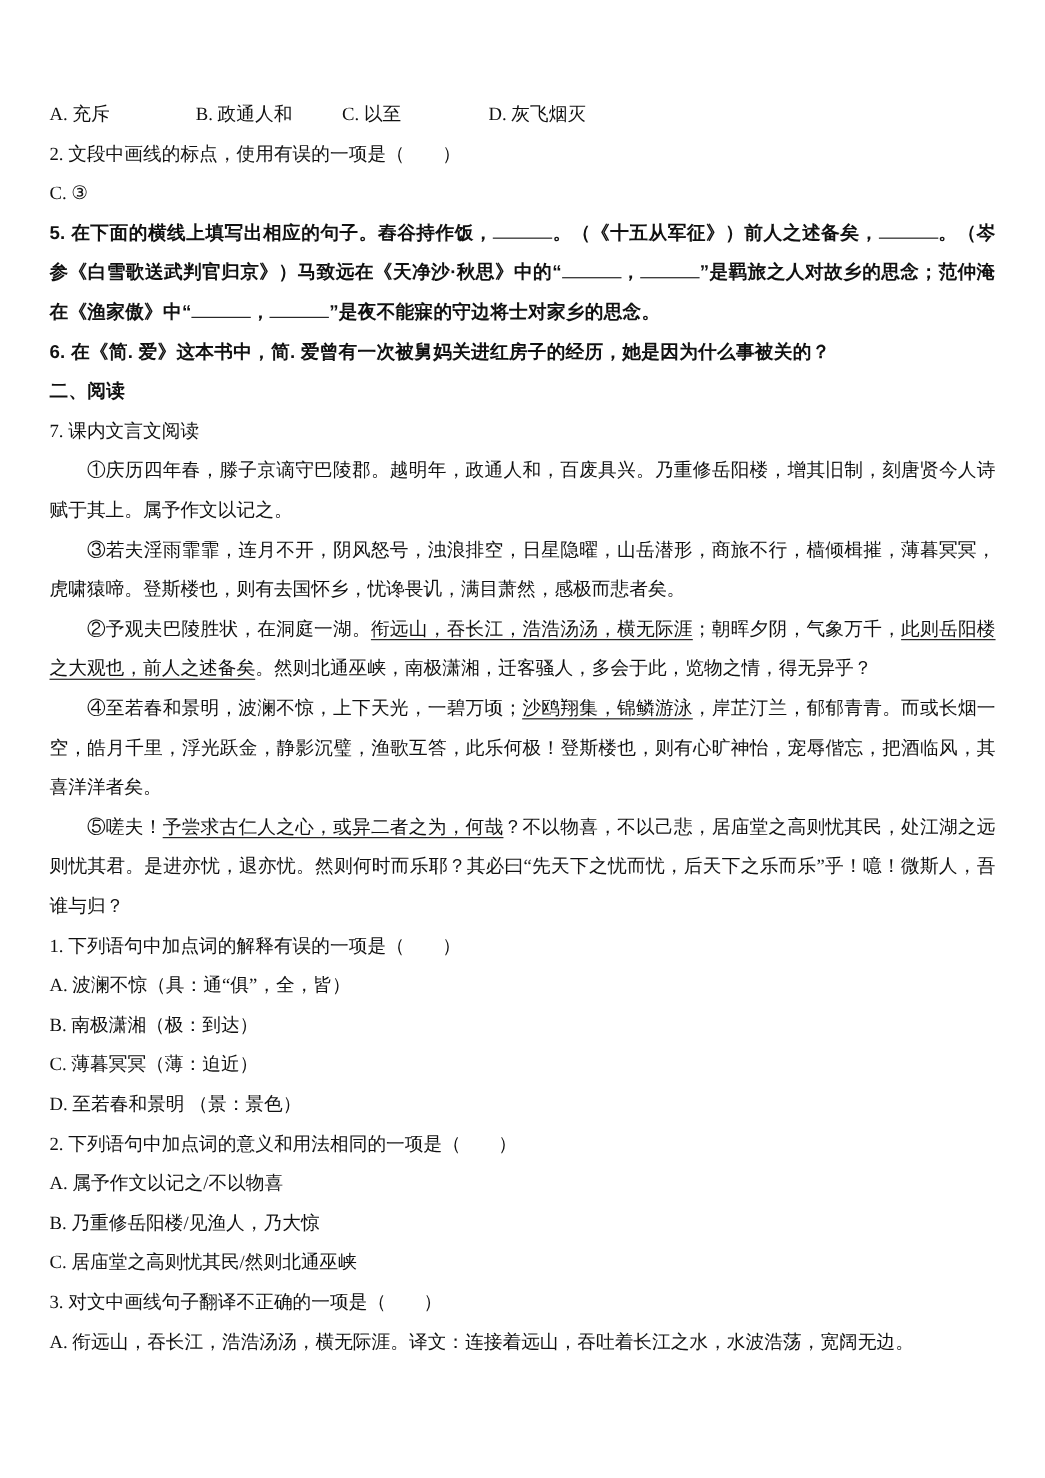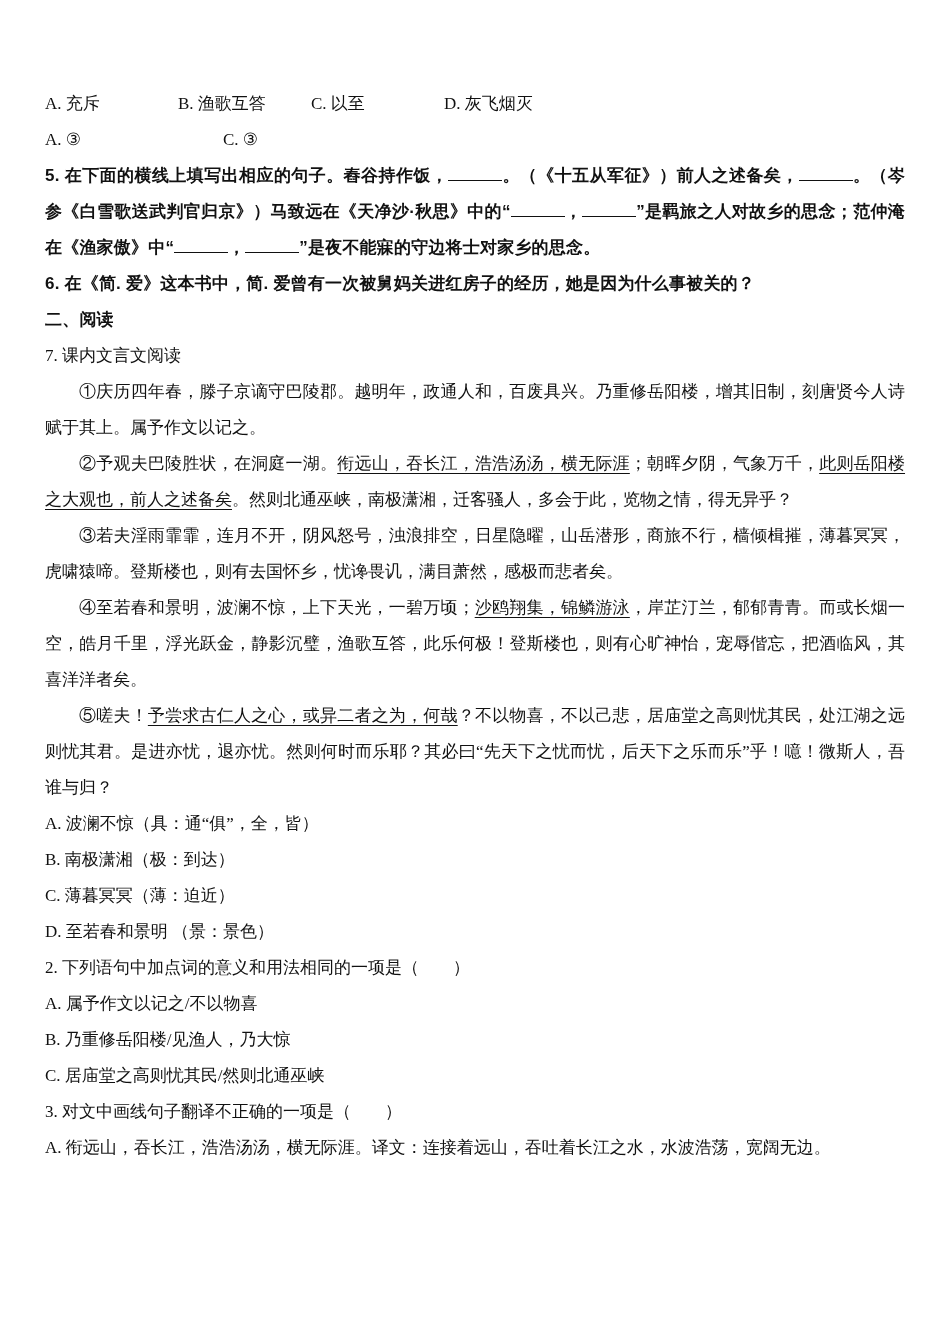--- a/index.html
+++ b/index.html
@@ -38,49 +38,50 @@
   .row3 > span { width: 178px; flex: 0 0 auto; }
   .row3 > span:last-child { width: auto; }
 </style>
 </head>
 <body>
 
 <div class="page">
 
   <div class="opt-row row4">
     <span>A. 充斥</span>
-    <span>B. 渔歌互答</span>
+    <span>B. 政通人和</span>
     <span>C. 以至</span>
     <span>D. 灰飞烟灭</span>
   </div>
 
+  <p class="line">2. 文段中画线的标点，使用有误的一项是（　　）</p>
 
   <div class="opt-row row3">
-    <span>A. ③</span>
     <span>C. ③</span>
   </div>
 
   <p class="line hei"><span>5. 在下面的横线上填写出相应的句子。舂谷持作饭，</span><span class="blank"></span><span>。（《十五从军征》）前人之述备矣，</span><span class="blank"></span><span>。（岑参《白雪歌送武判官归京》）马致远在《天净沙·秋思》中的“</span><span class="blank"></span><span>，</span><span class="blank"></span><span>”是羁旅之人对故乡的思念；范仲淹在《渔家傲》中“</span><span class="blank"></span><span>，</span><span class="blank"></span><span>”是夜不能寐的守边将士对家乡的思念。</span></p>
 
   <p class="line hei">6. 在《简. 爱》这本书中，简. 爱曾有一次被舅妈关进红房子的经历，她是因为什么事被关的？</p>
 
   <p class="line hei">二、阅读</p>
 
   <p class="line">7. 课内文言文阅读</p>
 
   <p class="line para">①庆历四年春，滕子京谪守巴陵郡。越明年，政通人和，百废具兴。乃重修岳阳楼，增其旧制，刻唐贤今人诗赋于其上。属予作文以记之。</p>
 
+  <p class="line para">③若夫淫雨霏霏，连月不开，阴风怒号，浊浪排空，日星隐曜，山岳潜形，商旅不行，樯倾楫摧，薄暮冥冥，虎啸猿啼。登斯楼也，则有去国怀乡，忧谗畏讥，满目萧然，感极而悲者矣。</p>
+
   <p class="line para"><span>②予观夫巴陵胜状，在洞庭一湖。</span><span class="u">衔远山，吞长江，浩浩汤汤，横无际涯</span><span>；朝晖夕阴，气象万千，</span><span class="u">此则岳阳楼之大观也，前人之述备矣</span><span>。然则北通巫峡，南极潇湘，迁客骚人，多会于此，览物之情，得无异乎？</span></p>
-
-  <p class="line para">③若夫淫雨霏霏，连月不开，阴风怒号，浊浪排空，日星隐曜，山岳潜形，商旅不行，樯倾楫摧，薄暮冥冥，虎啸猿啼。登斯楼也，则有去国怀乡，忧谗畏讥，满目萧然，感极而悲者矣。</p>
 
   <p class="line para"><span>④至若春和景明，波澜不惊，上下天光，一碧万顷；</span><span class="u">沙鸥翔集，锦鳞游泳</span><span>，岸芷汀兰，郁郁青青。而或长烟一空，皓月千里，浮光跃金，静影沉璧，渔歌互答，此乐何极！登斯楼也，则有心旷神怡，宠辱偕忘，把酒临风，其喜洋洋者矣。</span></p>
 
   <p class="line para"><span>⑤嗟夫！</span><span class="u">予尝求古仁人之心，或异二者之为，何哉</span><span>？不以物喜，不以己悲，居庙堂之高则忧其民，处江湖之远则忧其君。是进亦忧，退亦忧。然则何时而乐耶？其必曰“先天下之忧而忧，后天下之乐而乐”乎！噫！微斯人，吾谁与归？</span></p>
 
+  <p class="line">1. 下列语句中加点词的解释有误的一项是（　　）</p>
   <p class="line">A. 波澜不惊（具：通“俱”，全，皆）</p>
   <p class="line">B. 南极潇湘（极：到达）</p>
   <p class="line">C. 薄暮冥冥（薄：迫近）</p>
   <p class="line">D. 至若春和景明 （景：景色）</p>
 
   <p class="line">2. 下列语句中加点词的意义和用法相同的一项是（　　）</p>
   <p class="line">A. 属予作文以记之/不以物喜</p>
   <p class="line">B. 乃重修岳阳楼/见渔人，乃大惊</p>
   <p class="line">C. 居庙堂之高则忧其民/然则北通巫峡</p>
 

